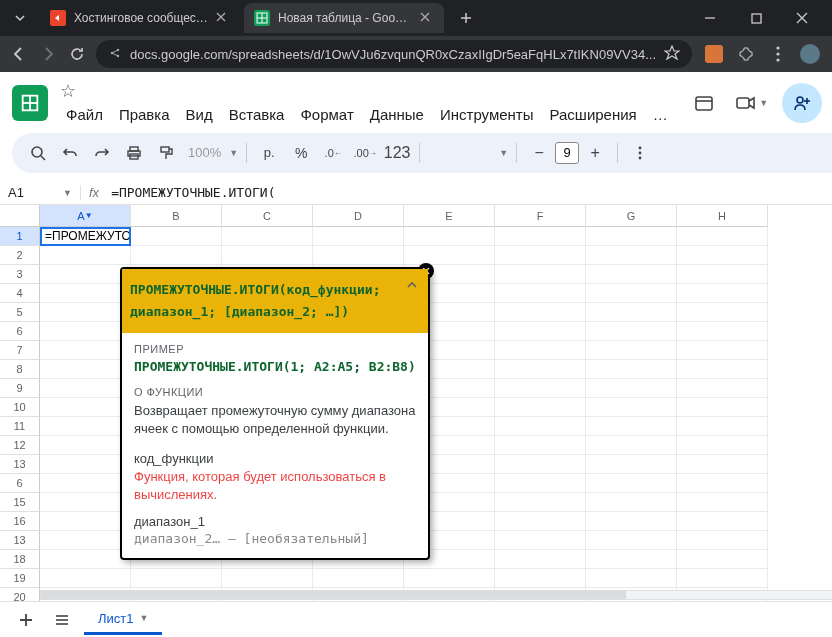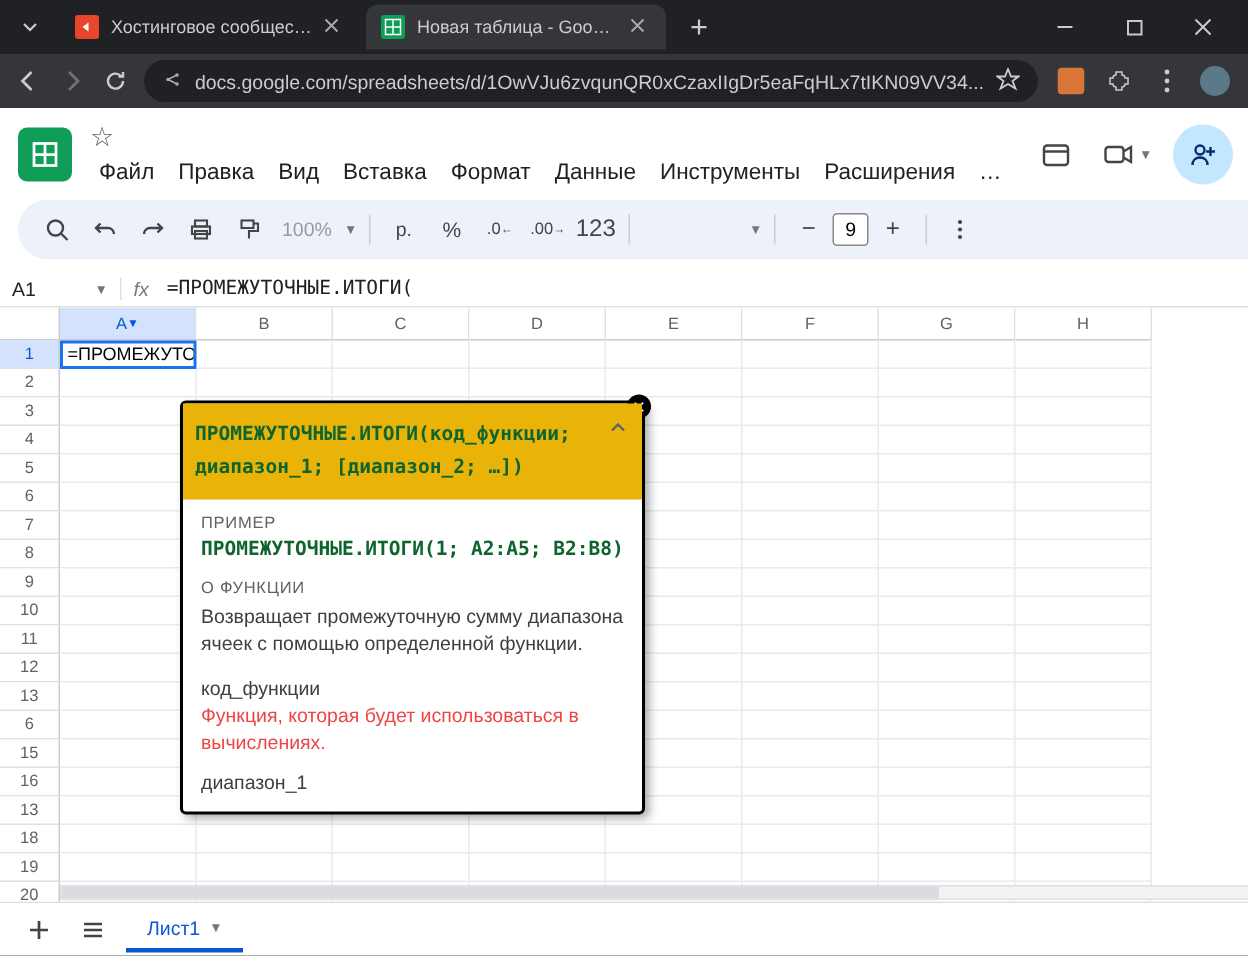--- a/index.html
+++ b/index.html
@@ -516,20 +516,21 @@
             </svg></div>
       </div>
       <div class="help-body">
         <div class="help-label">ПРИМЕР</div>
         <div class="help-example">ПРОМЕЖУТОЧНЫЕ.ИТОГИ(1; A2:A5; B2:B8)</div>
         <div class="help-label">О ФУНКЦИИ</div>
         <div class="help-desc">Возвращает промежуточную сумму диапазона ячеек с помощью определенной функции.</div>
         <div class="help-param">код_функции</div>
         <div class="help-param-desc">Функция, которая будет использоваться в вычислениях.</div>
         <div class="help-param">диапазон_1</div>
+        <div class="help-param help-optional">диапазон_2… – [необязательный]</div>
       </div>
     </div>
 
     <div class="hscroll">
         <div class="hscroll-track">
           <div class="hscroll-thumb"></div>
         </div>
       </div>
 
     <div class="sheet-tabs">

